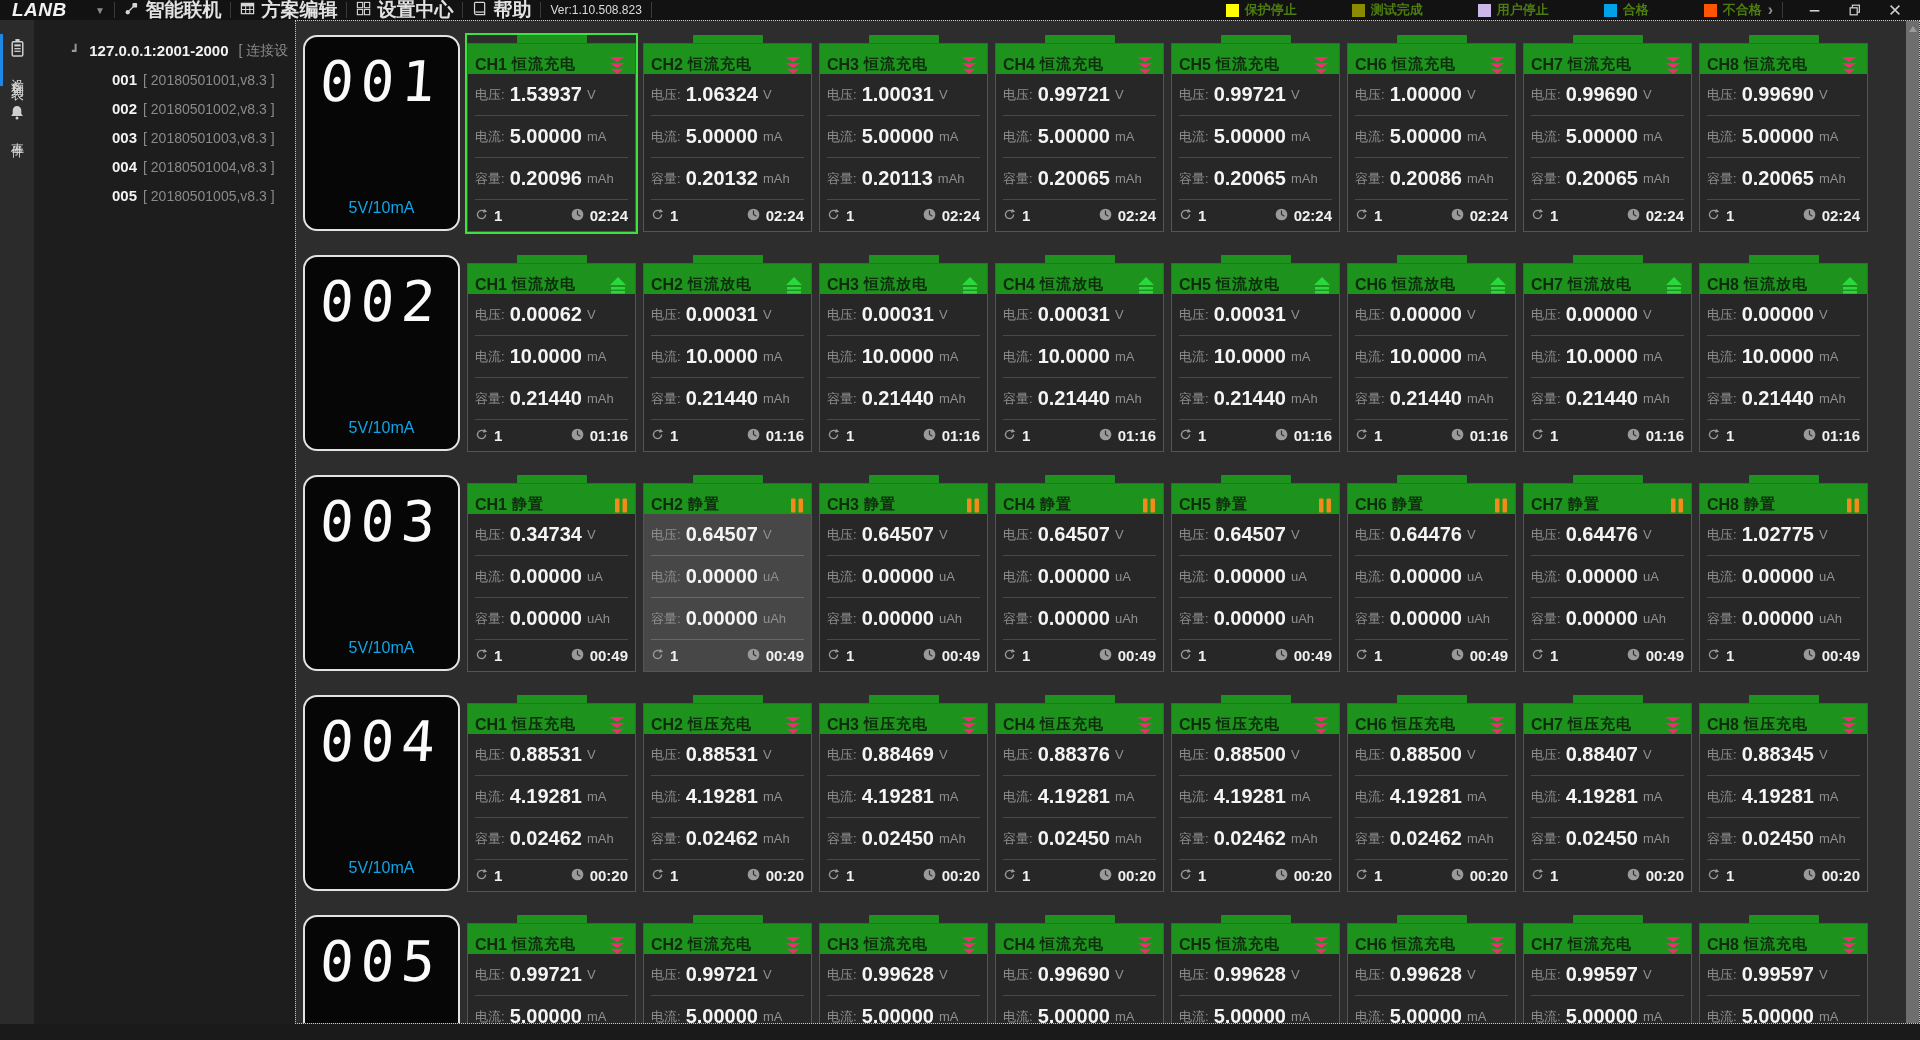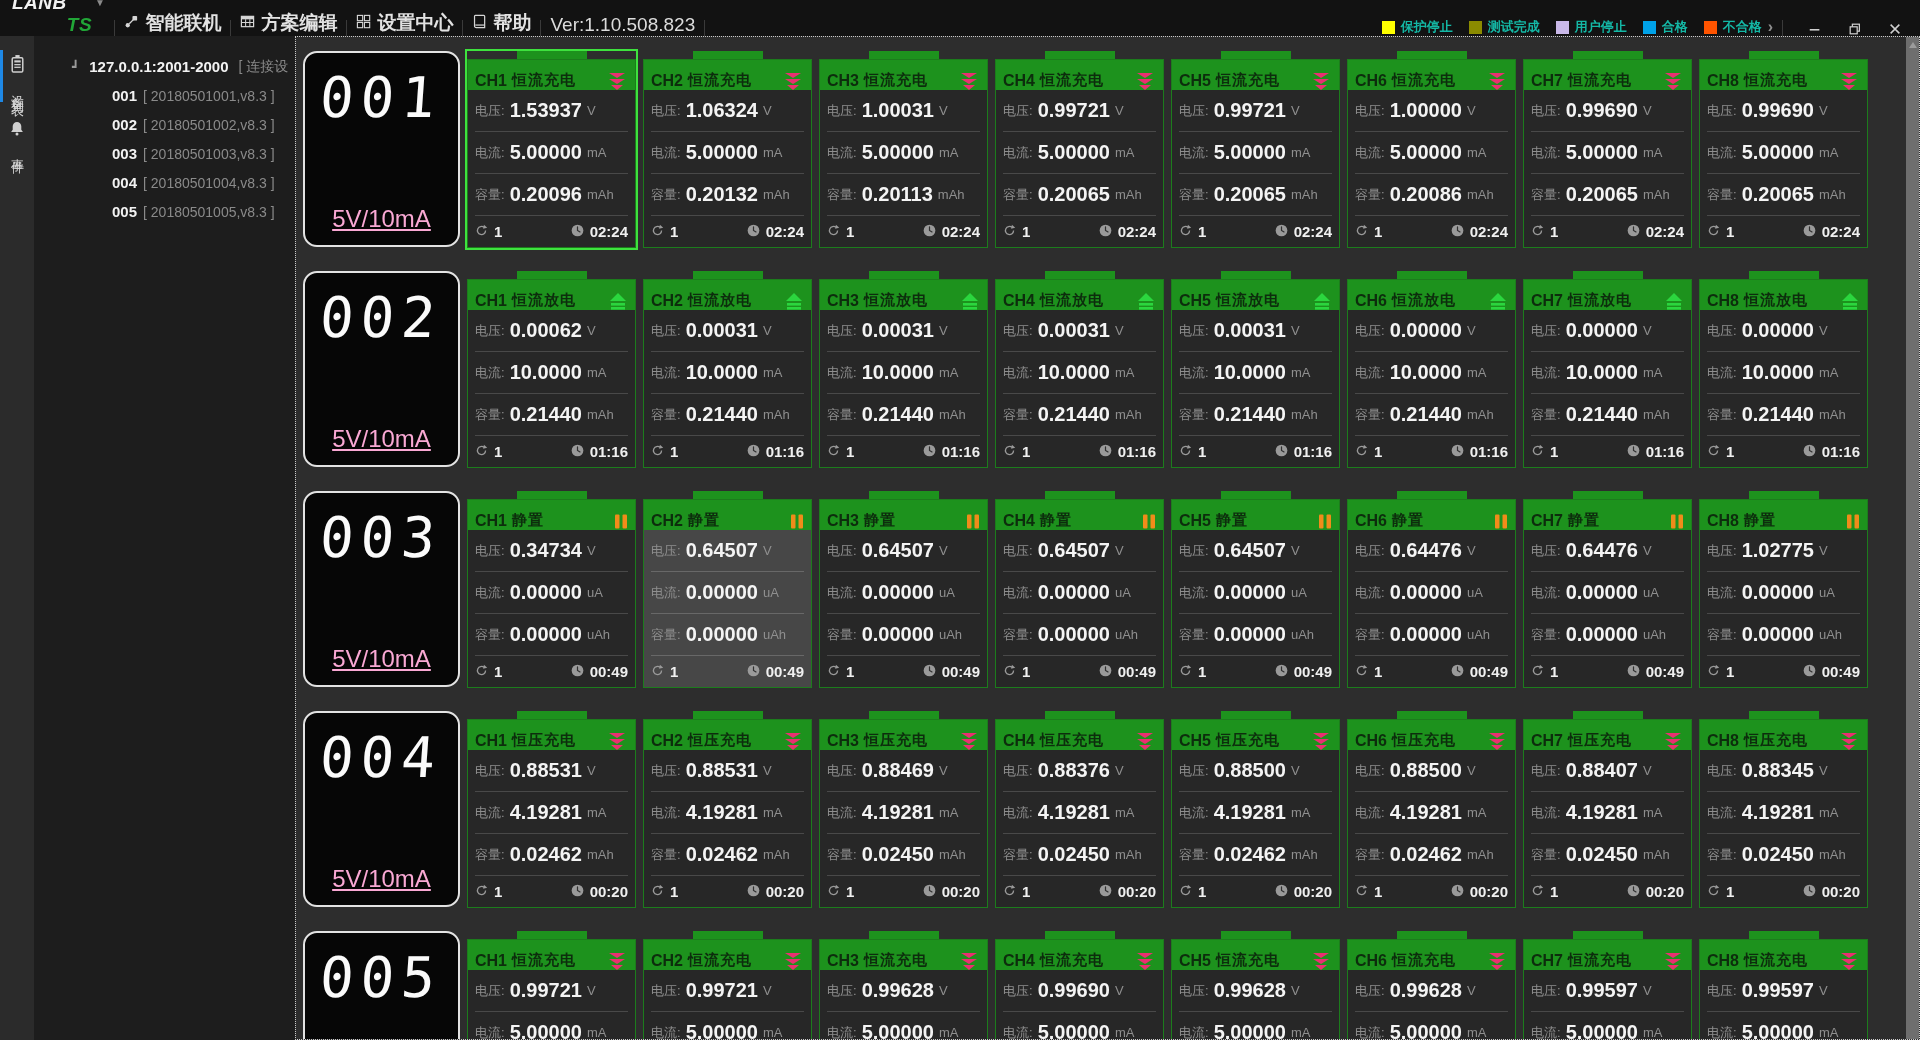--- a/index.html
+++ b/index.html
@@ -1,33 +1,33 @@
 <!DOCTYPE html>
 <html><head>
 <meta charset="utf-8">
 <style>
   * { margin:0; padding:0; box-sizing:border-box; }
   html,body { width:1920px; height:1040px; overflow:hidden; background:#1a1a1a;
               font-family:"Liberation Sans", sans-serif; }
 
   
-  .topbar { height:36px; background:#121212; display:flex; align-items:flex-end;
+  .topbar { height:20px; background:#121212; display:flex; align-items:center;
             padding:0 12px; color:#e6e6e6; font-size:14px; }
   .logo { display:flex; align-items:center; font-style:italic; font-weight:bold;
           font-size:19px; letter-spacing:.5px; color:#f2f2f2; }
   .logo .accent { color:#21a637;margin-top:45px; }
   .logo-caret { color:#8a8a8a; font-size:10px; margin-left:3px; font-style:normal; }
   .v-sep { width:1px; height:16px; background:#3a3a3a; margin:0 9px; flex-shrink:0; }
   .menu-item { display:flex; align-items:center; gap:6px; color:#e2e2e2;
                font-size:19px; font-weight:bold; white-space:nowrap; }
   .menu-item svg { flex-shrink:0; }
-  .version { color:#dcdcdc; font-size:19px; }
+  .version { color:#dcdcdc; font-size:12px; }
   .legend { margin-left:auto; display:flex; align-items:center; gap:16px; }
-  .chip { display:flex; align-items:center; gap:6px; font-size:13px; color:#14b8a6;
-          font-weight:bold; white-space:nowrap; }
+  .chip { display:flex; align-items:center; gap:6px; font-size:13px; color:#4d7c0f;
+          font-weight:bold; white-space:nowrap;margin-left:39px; }
   .swatch { width:13px; height:13px; display:inline-block; }
   .legend-chevron { color:#8f8f8f; font-weight:bold; font-size:16px; margin-left:6px; }
   .win-btns { display:flex; align-items:center; gap:26px; margin-left:16px; margin-right:6px; }
   .win-btn { display:flex; align-items:center; }
 
   
   .content { display:flex; height:1004px; }
 
   .side-strip { width:34px; background:#2b2b2b; display:flex; flex-direction:column;
                 align-items:center; padding-top:10px; flex-shrink:0; }
@@ -53,21 +53,21 @@
   .main { flex:1; position:relative; background:#2d2d2d; border:1px dotted #c9c9c9;
           overflow:hidden; }
   .grid { padding:14px 30px 0 7px; }
   .device-row { display:flex; gap:7px; margin-bottom:23px; }
 
   .device-card { width:157px; height:196px; background:#060606; border:2px solid #e3e3e3;
                  border-radius:14px; display:flex; flex-direction:column; align-items:center;
                  justify-content:space-between; flex-shrink:0; }
   .device-number { font-family:"DejaVu Sans Mono", monospace; font-size:56px; color:#fafafa;
                    letter-spacing:7px; margin-top:12px; transform:skewX(-4deg); }
-  .device-spec { font-size:24px; color:#f9a8d4; margin-bottom:12px;text-decoration:underline; }
+  .device-spec { font-size:16px; color:#0ea5e9; margin-bottom:12px; }
 
   .ch-card { width:169px; flex-shrink:0; }
   .ch-card.selected { box-shadow:0 0 0 2px #3ee23e; }
   .tab { width:70px; height:8px; background:#1d921d; margin:0 auto; }
   .ch-inner { border:1px solid #1c7c1c; }
   .ch-header { height:30px; background:#1d921d; display:flex; align-items:flex-end;
                padding:0 7px; gap:5px; }
   .ch-name { color:#0d2d0d; font-weight:bold; font-size:16px; }
   .ch-mode { color:#0d2d0d; font-weight:bold; font-size:15px; letter-spacing:1px; }
   .state-icon { margin-left:auto; display:none; line-height:0; }

